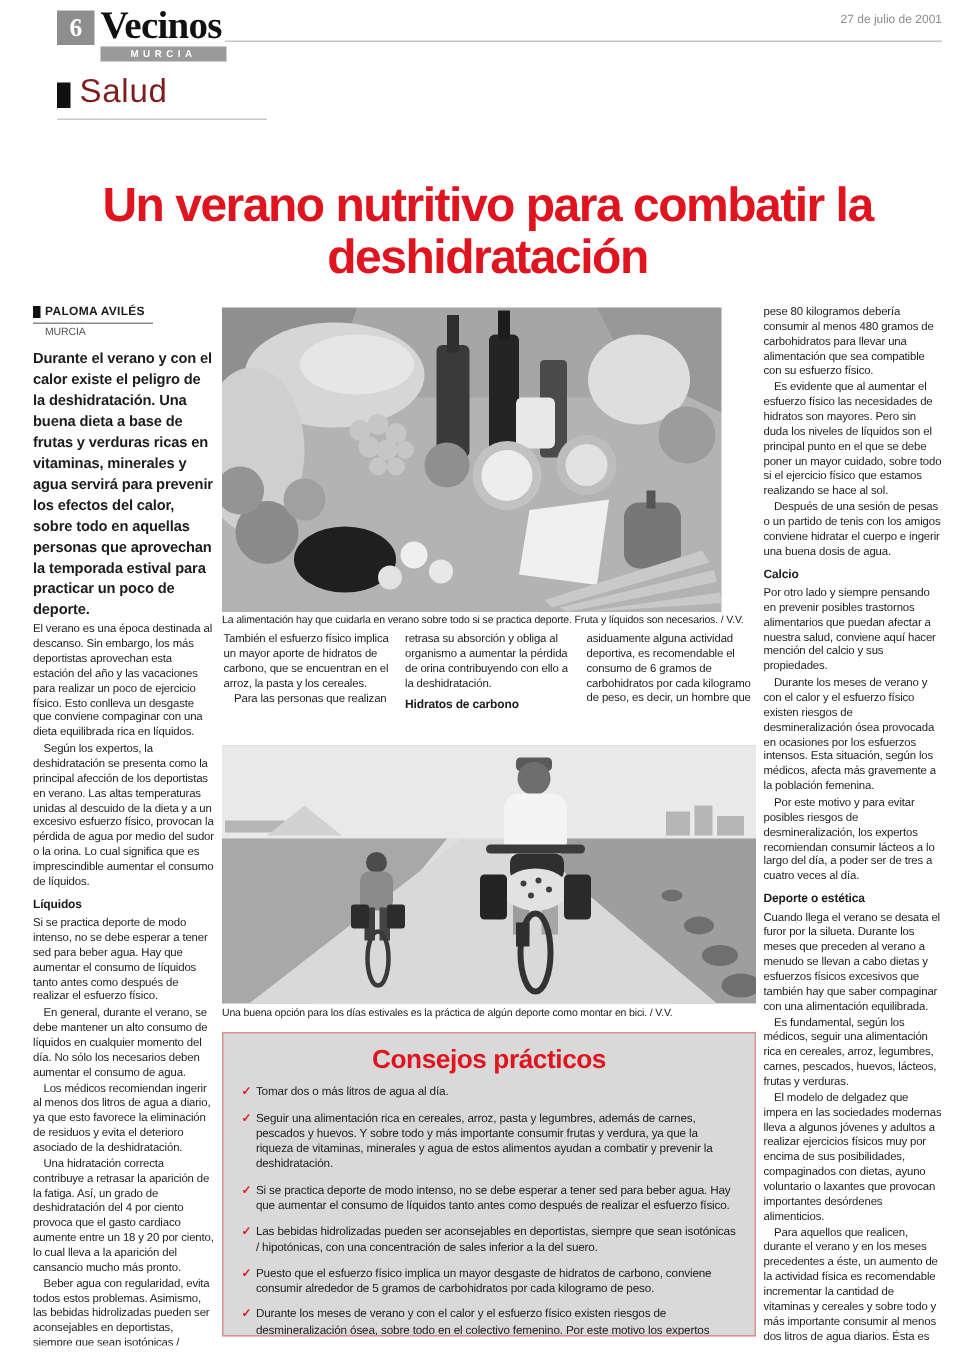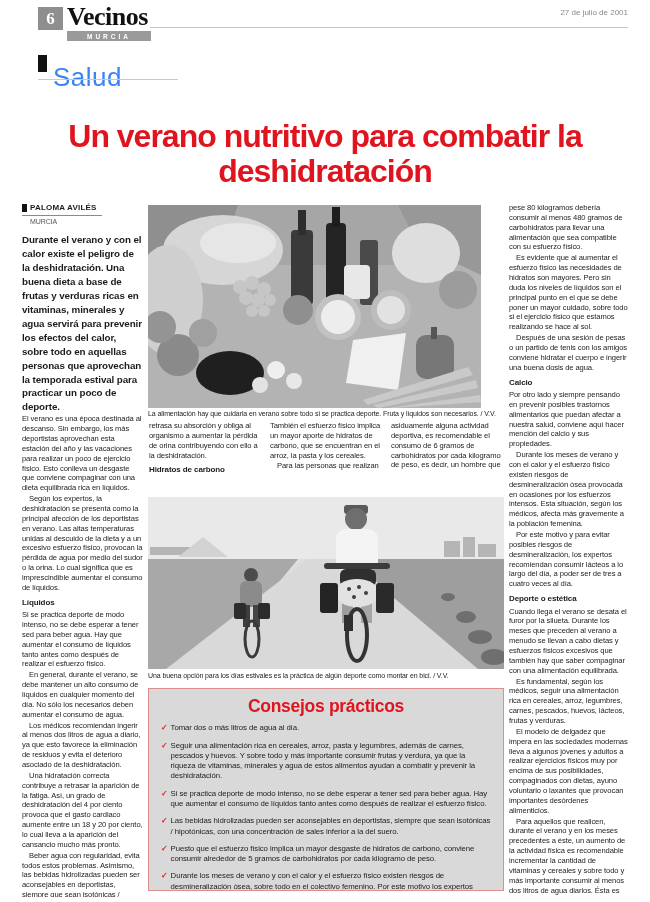--- a/index.html
+++ b/index.html
@@ -13,21 +13,21 @@
   .masthead{position:absolute;left:67px;top:2px;font-family:"Liberation Serif",serif;
             font-weight:bold;font-size:26px;letter-spacing:-0.5px;color:#111;}
   .masthead-rule{position:absolute;left:150px;top:27px;width:478px;height:1px;background:#c4c4c4;}
   .region-bar{position:absolute;left:67px;top:31px;width:84px;height:10px;background:#9a9a9a;
               color:#fff;font-size:6.5px;font-weight:bold;letter-spacing:3px;
               display:flex;align-items:center;justify-content:center;}
   .date{position:absolute;right:22px;top:8px;font-size:8px;color:#8a8a8a;}
 
   
   .section-bullet{position:absolute;left:38px;top:55px;width:9px;height:17px;background:#111;}
-  .section-title{position:absolute;left:53px;top:62px;font-size:26px;color:#3b82f6;letter-spacing:0.5px;}
+  .section-title{position:absolute;left:53px;top:48px;font-size:22px;color:#7f1d1d;letter-spacing:0.5px;}
   .section-rule{position:absolute;left:38px;top:79px;width:140px;height:1px;background:#c9c9c9;}
 
   
   .headline{position:absolute;left:35px;top:98px;width:580px;text-align:center;
             color:#e0141e;font-weight:bold;font-size:32px;line-height:1.08;letter-spacing:-1px;}
 
   
   .coltext{font-size:7.6px;line-height:1.3;letter-spacing:-0.1px;color:#1c1c1c;}
   .coltext p{margin:0 0 1px 0;}
   .coltext p.ind{text-indent:7px;}
@@ -158,26 +158,26 @@
         <polygon points="215,195 320,162 325,170 220,200"></polygon>
         <polygon points="225,200 328,175 330,183 230,203"></polygon>
         <polygon points="240,203 332,190 333,197 245,203"></polygon>
       </g>
     </svg>
   </figure>
   <div class="caption" style="left:148px;top:410px;width:356px;">La alimentación hay que cuidarla en verano sobre todo si se practica deporte. Fruta y líquidos son necesarios. / V.V.</div>
 
   <div class="strip coltext">
     <div class="scol">
+      <p>También el esfuerzo físico implica un mayor aporte de hidratos de carbono, que se encuentran en el arroz, la pasta y los cereales.</p>
+      <p class="ind">Para las personas que realizan</p>
+    </div>
+    <div class="scol">
       <p>retrasa su absorción y obliga al organismo a aumentar la pérdida de orina contribuyendo con ello a la deshidratación.</p>
       <div class="subhead">Hidratos de carbono</div>
-    </div>
-    <div class="scol">
-      <p>También el esfuerzo físico implica un mayor aporte de hidratos de carbono, que se encuentran en el arroz, la pasta y los cereales.</p>
-      <p class="ind">Para las personas que realizan</p>
     </div>
     <div class="scol">
       <p>asiduamente alguna actividad deportiva, es recomendable el consumo de 6 gramos de carbohidratos por cada kilogramo de peso, es decir, un hombre que</p>
     </div>
   </div>
 
   <figure class="photo" style="left:148px;top:497px;width:356px;height:172px;margin:0;">
     <svg width="356" height="172" viewBox="0 0 356 172">
       <rect width="356" height="172" fill="#dedede"></rect>
       <rect width="356" height="62" fill="#e9e9e9"></rect>

